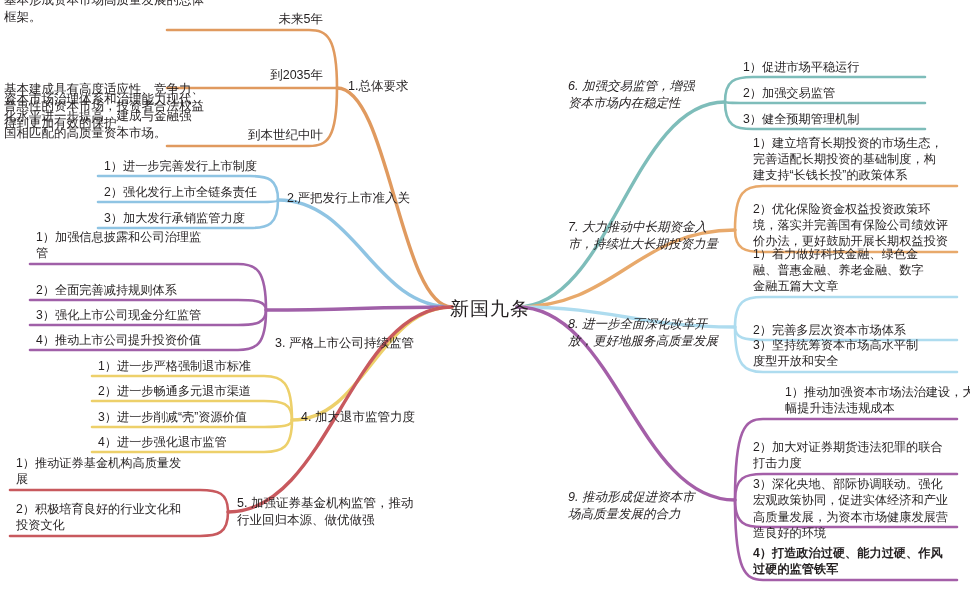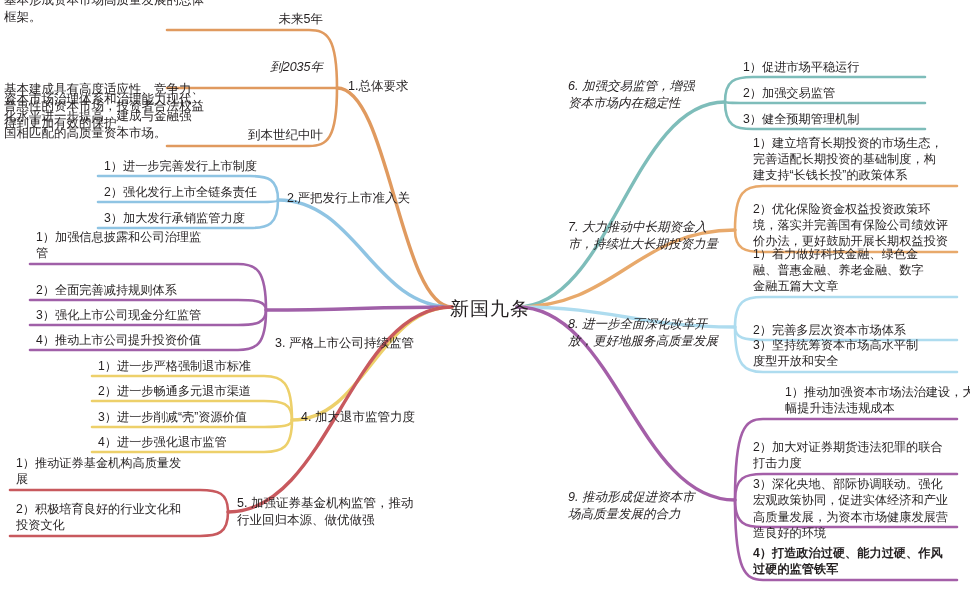--- a/index.html
+++ b/index.html
@@ -77,21 +77,21 @@
       <path d="M 957 419 L 763 419 C 745 419, 735 428.72, 735 500" fill="none" stroke="#A45FA8" stroke-width="2.6" stroke-linecap="round" stroke-linejoin="round"></path>
       <path d="M 957 474 L 763 474 C 745 474, 735 477.12, 735 500" fill="none" stroke="#A45FA8" stroke-width="2.6" stroke-linecap="round" stroke-linejoin="round"></path>
       <path d="M 957 527 L 763 527 C 745 527, 735 523.76, 735 500" fill="none" stroke="#A45FA8" stroke-width="2.6" stroke-linecap="round" stroke-linejoin="round"></path>
       <path d="M 957 580 L 763 580 C 745 580, 735 570.4, 735 500" fill="none" stroke="#A45FA8" stroke-width="2.6" stroke-linecap="round" stroke-linejoin="round"></path>
     </svg>
   <div id="nodes">
       <div class="node txt b1 left" style="left: 348px; top: 78px;">1.总体要求</div>
       <div class="node txt tf" style="left: 167px; width: 156px; top: 11px;">未来5年</div>
       <div class="node txt lead" style="left: 4px; width: 232px; top: -8px;">基本形成资本市场高质量发展的总体
 框架。</div>
-      <div class="node txt tf" style="left: 167px; width: 156px; top: 59px; font-style: italic;">到2035年</div>
+      <div class="node txt tf" style="left: 167px; width: 156px; top: 67px;">到2035年</div>
       <div class="node txt lead" style="left: 4px; width: 232px; top: 33px; margin-top: 48px;">基本建成具有高度适应性、竞争力、
 普惠性的资本市场，投资者合法权益
 得到更加有效的保护。</div>
       <div class="node txt tf" style="left: 167px; width: 156px; top: 127px;">到本世纪中叶</div>
       <div class="node txt lead" style="left: 4px; width: 232px; top: 91px;">资本市场治理体系和治理能力现代
 化水平进一步提高，建成与金融强
 国相匹配的高质量资本市场。</div>
       <div class="node txt b1 left" style="left: 287px; top: 190px;">2.严把发行上市准入关</div>
       <div class="node txt b2 left" style="left: 104px; width: 166px; top: 157.5px;">1）进一步完善发行上市制度</div>
       <div class="node txt b2 left" style="left: 104px; width: 166px; top: 183.5px;">2）强化发行上市全链条责任</div>

